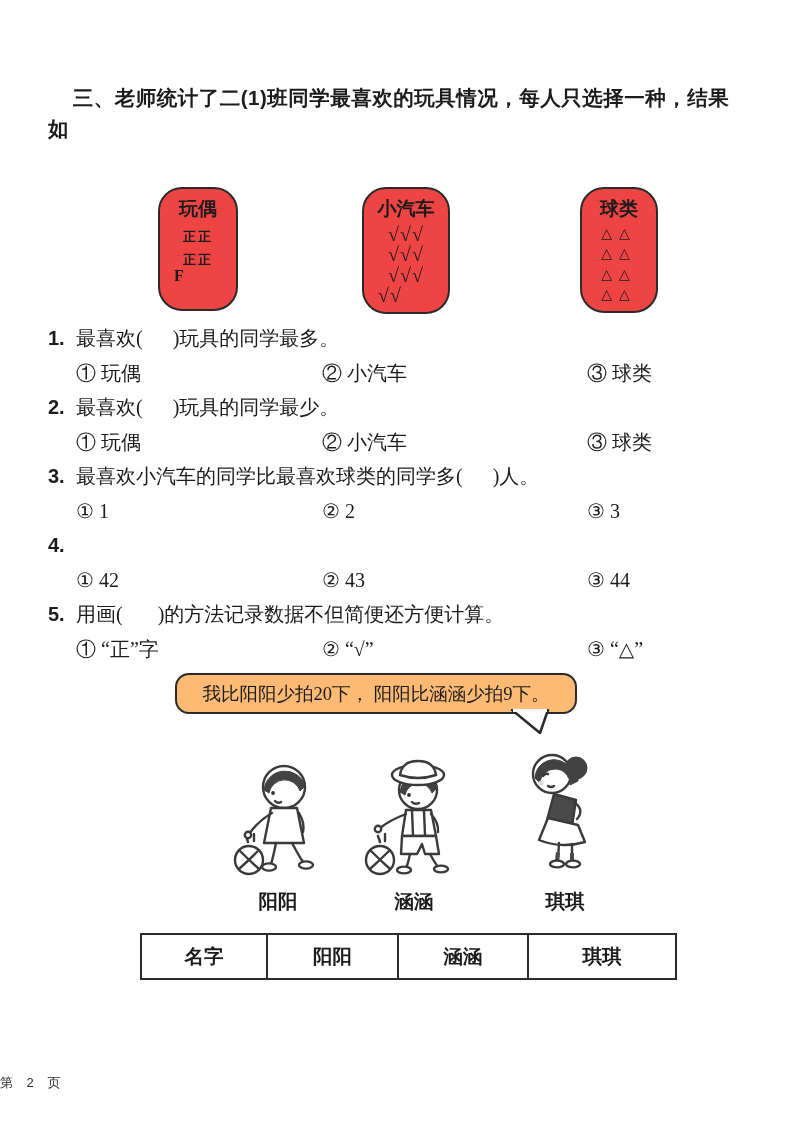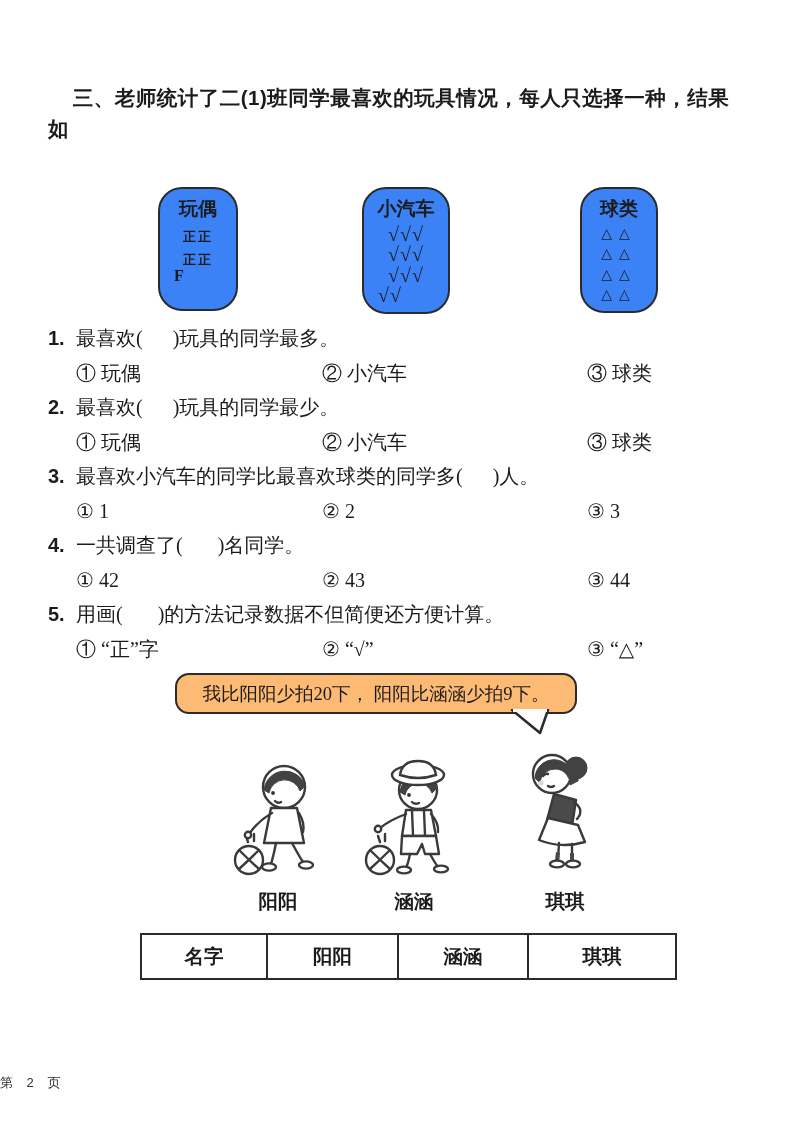--- a/index.html
+++ b/index.html
@@ -15,21 +15,21 @@
     font-family:"Liberation Sans", sans-serif;
     font-weight:700; font-size:20.5px; line-height:1.5;
     letter-spacing:0.5px; white-space:pre-wrap;
   }
   .sec-title .line2 { padding-left:40px; display:block; }
   
   .tally-row { display:flex; align-items:flex-start; margin:12px 0 10px 0; }
   .tbox {
     border:2.5px solid #2b2b2b; border-radius:24px;
     min-height:124px; padding:7px 8px 6px 8px; text-align:center;
-    background:#3b82f6;
+    background:#ef4444;
   }
   .tbox-1 { width:80px; margin-left:110px; }
   .tbox-2 { width:88px; margin-left:124px; }
   .tbox-3 { width:78px; margin-left:130px; }
   .tbox-label { font-size:19px; font-weight:600; margin-bottom:2px; }
   .tally-zheng { font-size:13px; font-weight:600; line-height:1.12; letter-spacing:2px;margin-top:8px; }
   .tally-partial { font-size:16px; font-weight:600; text-align:left; padding-left:6px; line-height:1.1;
                    font-family:"Liberation Serif", serif; }
   .tally-check { font-size:20px; font-weight:600; line-height:1.02; letter-spacing:1px; white-space:nowrap; }
   .tally-tri { font-size:14px; line-height:1.45; letter-spacing:7px; white-space:nowrap; }
@@ -142,21 +142,20 @@
     <div class="opts">
       <span class="opt-1">① 1</span>
       <span class="opt-2">② 2</span>
       <span class="opt-3">③ 3</span>
     </div>
   </div>
 
   <div class="q">
     <div class="q-head">
       <span class="q-num">4.</span>
-      <span class="q-text">一共调查了(       )名同学。</span>
     </div>
     <div class="opts">
       <span class="opt-1">① 42</span>
       <span class="opt-2">② 43</span>
       <span class="opt-3">③ 44</span>
     </div>
   </div>
 
   <div class="q">
     <div class="q-head">

